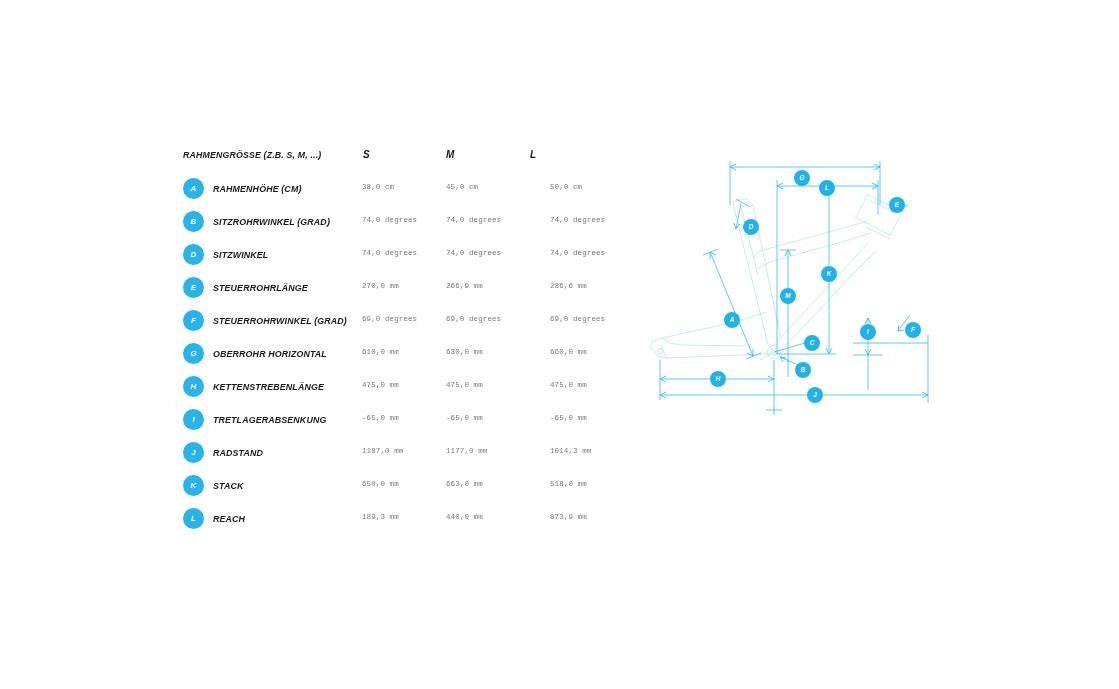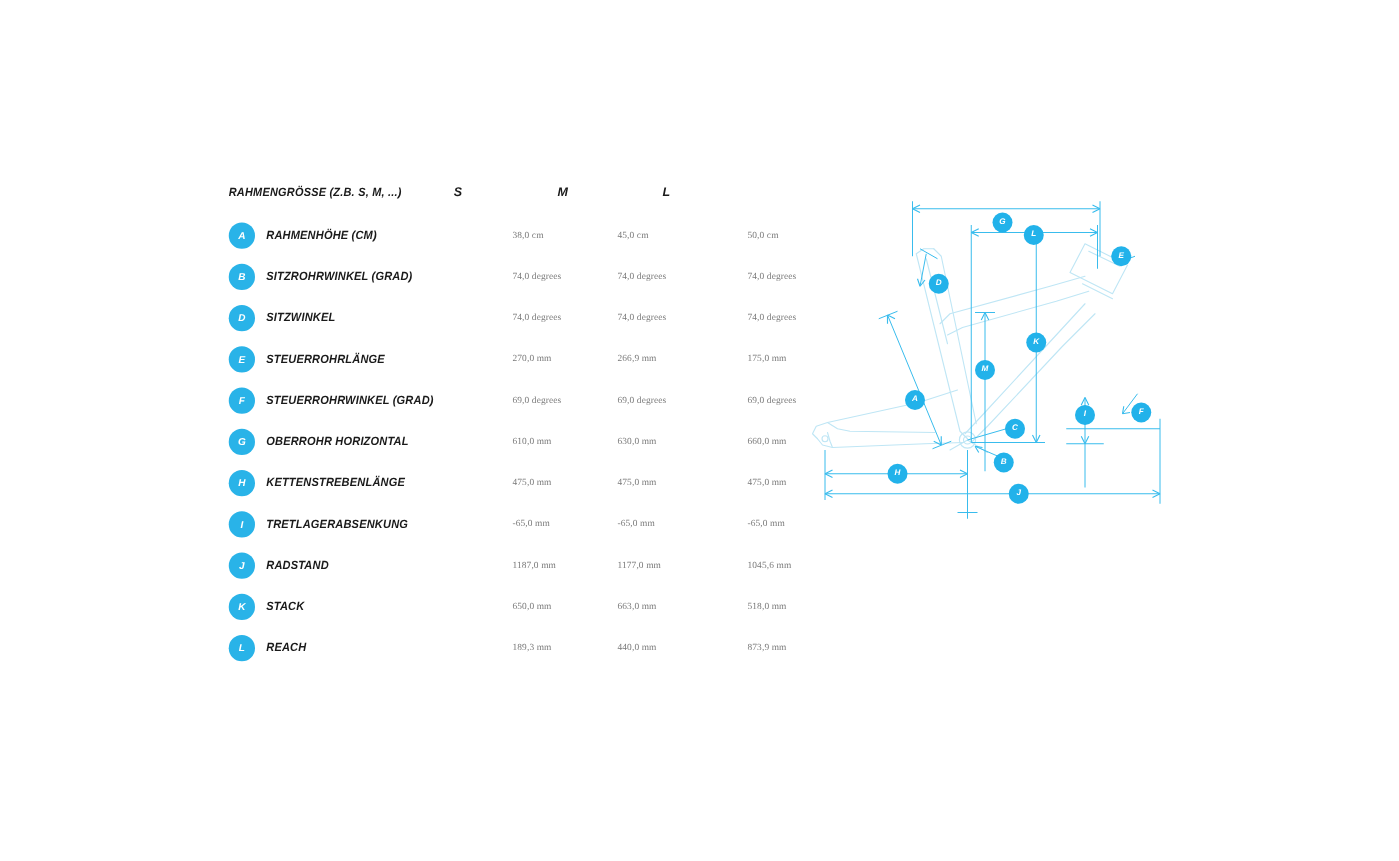--- a/index.html
+++ b/index.html
@@ -88,26 +88,25 @@
     letter-spacing: 0.15px;
     color: #1a1a1a;
     transform: scaleX(0.93);
     transform-origin: left center;
     white-space: nowrap;
   }
 
   .cell {
     position: absolute;
     top: 7px;
-    font-family: Liberation Serif, serif;
+    font-family: Liberation Mono, monospace;
     font-size: 7.5px;
     color: #7a7a7a;
     letter-spacing: 0.1px;
     white-space: nowrap;
-    margin-left: 48px;
   }
   .cell.c0 { left: 179px; }
   .cell.c1 { left: 263px; }
   .cell.c2 { left: 367px; }
 
   
   #bike-diagram {
     position: absolute;
     left: 640px;
     top: 155px;
@@ -168,21 +167,21 @@
     <div class="cell c0">74,0 degrees</div>
     <div class="cell c1">74,0 degrees</div>
     <div class="cell c2">74,0 degrees</div>
   </div>
 
   <div class="row">
     <div class="badge">E</div>
     <div class="row-label">STEUERROHRLÄNGE</div>
     <div class="cell c0">270,0 mm</div>
     <div class="cell c1">266,9 mm</div>
-    <div class="cell c2">175,0 mm</div>
+    <div class="cell c2">286,6 mm</div>
   </div>
 
   <div class="row">
     <div class="badge">F</div>
     <div class="row-label">STEUERROHRWINKEL (GRAD)</div>
     <div class="cell c0">69,0 degrees</div>
     <div class="cell c1">69,0 degrees</div>
     <div class="cell c2">69,0 degrees</div>
   </div>
 
@@ -208,21 +207,21 @@
     <div class="cell c0">-65,0 mm</div>
     <div class="cell c1">-65,0 mm</div>
     <div class="cell c2">-65,0 mm</div>
   </div>
 
   <div class="row">
     <div class="badge">J</div>
     <div class="row-label">RADSTAND</div>
     <div class="cell c0">1187,0 mm</div>
     <div class="cell c1">1177,0 mm</div>
-    <div class="cell c2">1045,6 mm</div>
+    <div class="cell c2">1014,3 mm</div>
   </div>
 
   <div class="row">
     <div class="badge">K</div>
     <div class="row-label">STACK</div>
     <div class="cell c0">650,0 mm</div>
     <div class="cell c1">663,0 mm</div>
     <div class="cell c2">518,0 mm</div>
   </div>
 

